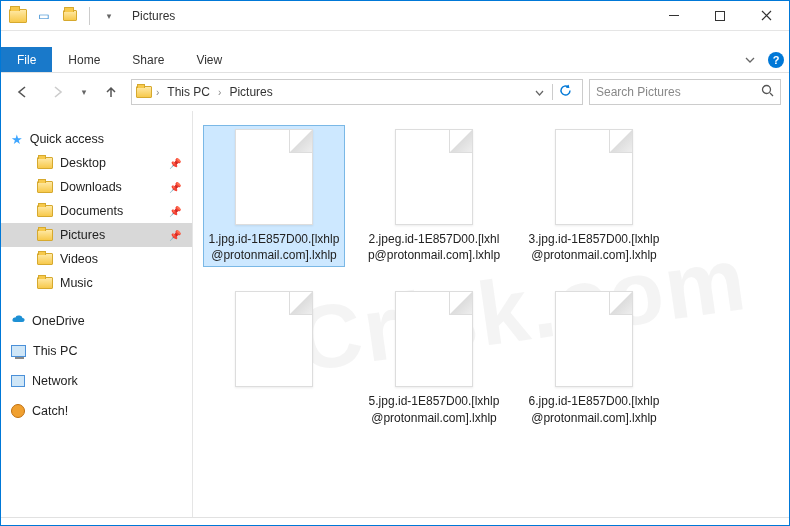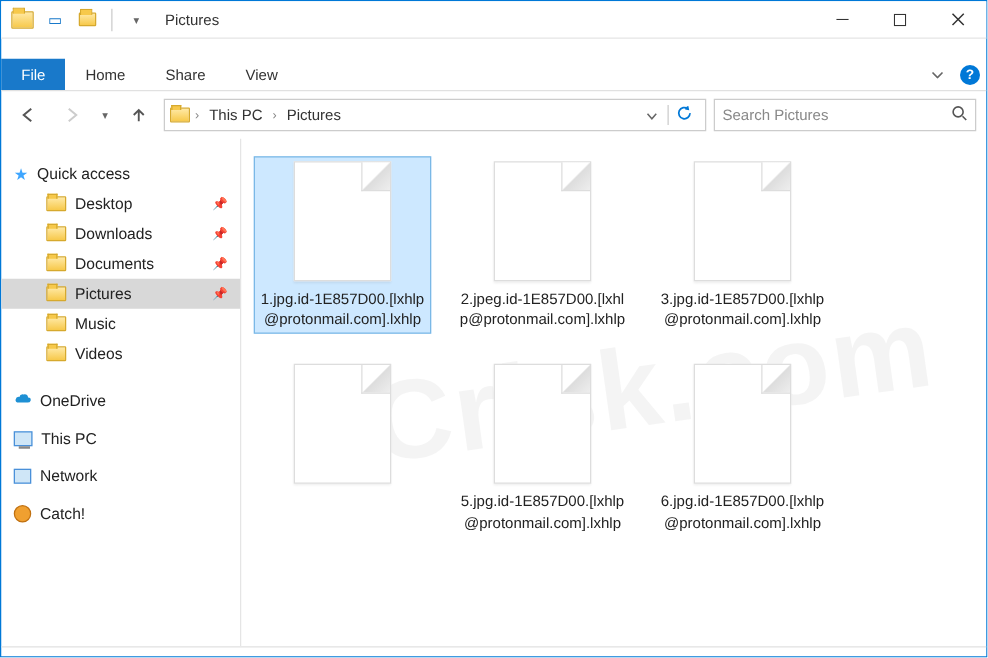--- a/index.html
+++ b/index.html
@@ -28,21 +28,21 @@
 
 .navrow { height:38px; display:flex; align-items:center; padding:4px 8px; gap:6px;}
 .navbtn { width:28px; height:28px; display:flex; align-items:center; justify-content:center; color:#555; font-size:15px;}
 .navbtn.disabled { color:#bbb;}
 .addr { flex:1; height:26px; border:1px solid #ccc; display:flex; align-items:center; padding:0 4px; gap:4px; font-size:12px;}
 .addr .crumb { padding:0 4px; color:#333;}
 .addr .sep { color:#888; font-size:10px;}
 .addr .spacer { flex:1;}
 .addr .drop { color:#666; padding:0 4px;}
 .addr .refresh { color:#0078d7; padding:0 6px; border-left:1px solid #ccc;}
-.search { width:210px; height:26px; border:1px solid #ccc; display:flex; align-items:center; padding:0 6px; font-size:12px; color:#888; }
+.search { width:192px; height:26px; border:1px solid #ccc; display:flex; align-items:center; padding:0 6px; font-size:12px; color:#888; }
 .search .sicon { margin-left:auto; color:#555;}
 .search input { border:none; outline:none; flex:1; font-size:12px; color:#333; }
 .search input::placeholder { color:#888; }
 
 
 .body { display:flex; height: calc(100% - 30px - 26px - 38px - 24px);}
 .sidebar { width:192px; border-right:1px solid #e5e5e5; padding:10px 0; font-size:12.5px; overflow:hidden;}
 .tree-item { display:flex; align-items:center; height:24px; padding-left:18px; gap:7px; color:#222; position:relative;}
 .tree-item .pin { margin-left:auto; margin-right:10px; color:#888; font-size:10px;}
 .tree-item.selected { background:#d8d8d8;}
@@ -198,25 +198,25 @@
             <span>Documents</span>
             <span class="pin">📌</span>
           </div>
           <div class="tree-item sub selected">
             <span class="small-folder"></span>
             <span>Pictures</span>
             <span class="pin">📌</span>
           </div>
           <div class="tree-item sub">
             <span class="small-folder"></span>
+            <span>Videos</span>
+          </div>
+          <div class="tree-item sub">
+            <span class="small-folder"></span>
             <span>Music</span>
-          </div>
-          <div class="tree-item sub">
-            <span class="small-folder"></span>
-            <span>Videos</span>
           </div>
         </div>
 
       <div class="tree-item section" style="margin-top:14px">
         <span class="od">
           <svg width="16" height="11">
               <path d="M4 8 Q1 8 1.5 5.5 Q2 3 4.5 3.5 Q5 1 8 1.5 Q11 1 11.5 4 Q14 4 13.5 6.5 Q13 8 11 8 Z" fill="#1e90d4"></path>
             </svg>
         </span>
         <span>OneDrive</span>

